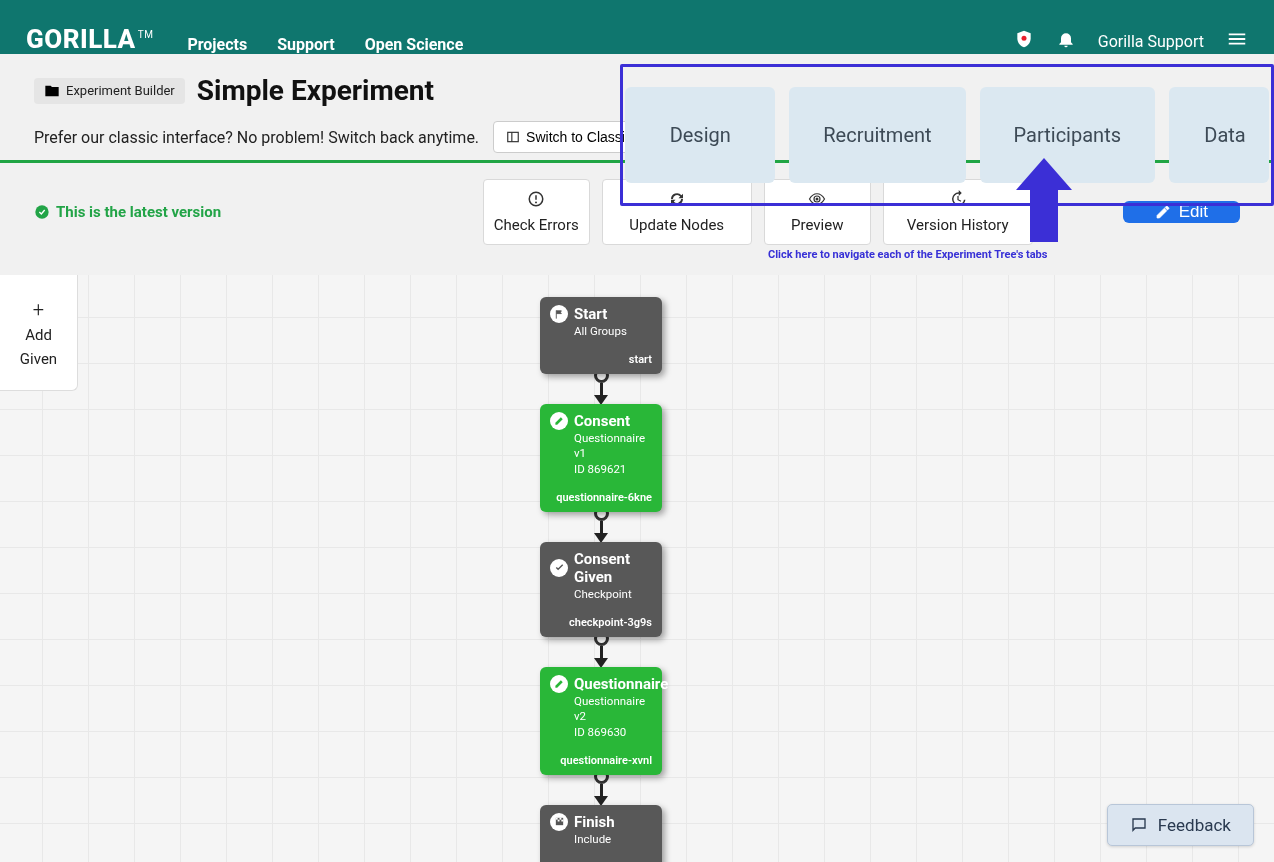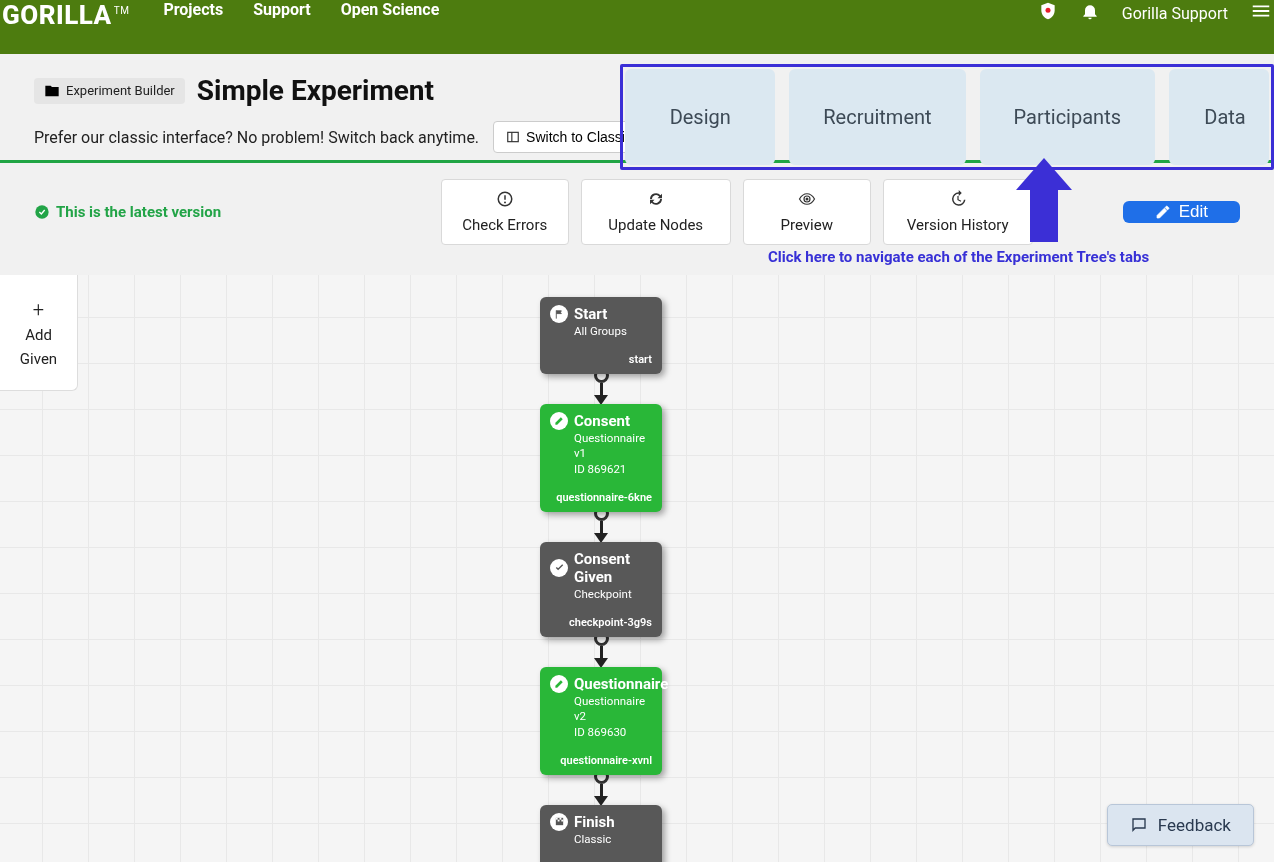--- a/index.html
+++ b/index.html
@@ -7,25 +7,25 @@
     font-family: -apple-system, BlinkMacSystemFont, "Segoe UI", Roboto, Helvetica, Arial, sans-serif;
     background: #f1f1f1;
     width: 1274px;
     height: 862px;
     overflow: hidden;
     position: relative;
   }
 
   
   .topnav {
-    background: #4d7c0f;
+    background: #0f766e;
     height: 54px;
     display: flex;
-    align-items: flex-start;
-    padding: 0 2px;
+    align-items: flex-end;
+    padding: 0 26px;
     color: #fff;
   }
   .brand {
     font-size: 26px;
     font-weight: 800;
     letter-spacing: 0.5px;
     position: relative;
     margin-right: 34px;
   }
   .brand sup { font-size: 10px; font-weight: 400; vertical-align: super; margin-left: 2px; }
@@ -71,21 +71,21 @@
     cursor: pointer;
   }
   .switch-btn svg { width: 14px; height: 14px; }
 
   .tabs-wrap {
     position: absolute;
     right: 0;
     top: 10px;
     border: 3px solid #3b2fd6;
     border-radius: 2px;
-    padding: 2px 2px;
+    padding: 20px 2px;
     display: flex;
     gap: 14px;
     background: transparent;
   }
   .tab {
     background: #dbe8f1;
     border-radius: 6px;
     padding: 36px 34px;
     font-size: 20px;
     color: #3d4a56;
@@ -129,21 +129,21 @@
     height: 66px;
     display: flex;
     flex-direction: column;
     align-items: center;
     justify-content: center;
     gap: 8px;
     font-size: 15px;
     color: #222;
     cursor: pointer;
   }
-  .tool-btn.narrow { width: 128px; text-align: center; }
+  .tool-btn.narrow { width: 107px; text-align: center; }
   .tool-btn svg { width: 18px; height: 18px; }
   .edit-btn {
     background: #1f6fe8;
     color: #fff;
     border: none;
     border-radius: 6px;
     height: 22px;
     padding: 0 32px;
     display: flex;
     align-items: center;
@@ -162,21 +162,21 @@
     width: 56px;
     height: 84px;
     z-index: 5;
   }
   .callout-text {
     position: absolute;
     left: 768px;
     top: 248px;
     color: #3730d6;
     font-weight: 700;
-    font-size: 15px;
+    font-size: 11px;
     z-index: 5;
   }
 
   
   .canvas {
     position: absolute;
     left: 0;
     right: 0;
     top: 275px;
     bottom: 0;
@@ -499,21 +499,21 @@
             <svg viewBox="0 0 24 24">
               <rect x="4" y="4" width="16" height="16" fill="#555"></rect>
               <rect x="4" y="4" width="4" height="4" fill="#fff"></rect>
               <rect x="12" y="4" width="4" height="4" fill="#fff"></rect>
               <rect x="8" y="8" width="4" height="4" fill="#fff"></rect>
               <rect x="16" y="8" width="4" height="4" fill="#fff"></rect>
             </svg>
           </span>
         <span class="title">Finish</span>
       </div>
-      <div class="sub">Classic</div>
+      <div class="sub">Include</div>
       <div class="slug">finish</div>
     </div>
 
   </div>
 </div>
 
 <div class="feedback">
   <svg viewBox="0 0 24 24">
       <path d="M4 4h16v12H7l-3 3V4z" fill="none" stroke="#2a3a50" stroke-width="1.8"></path>
     </svg>

